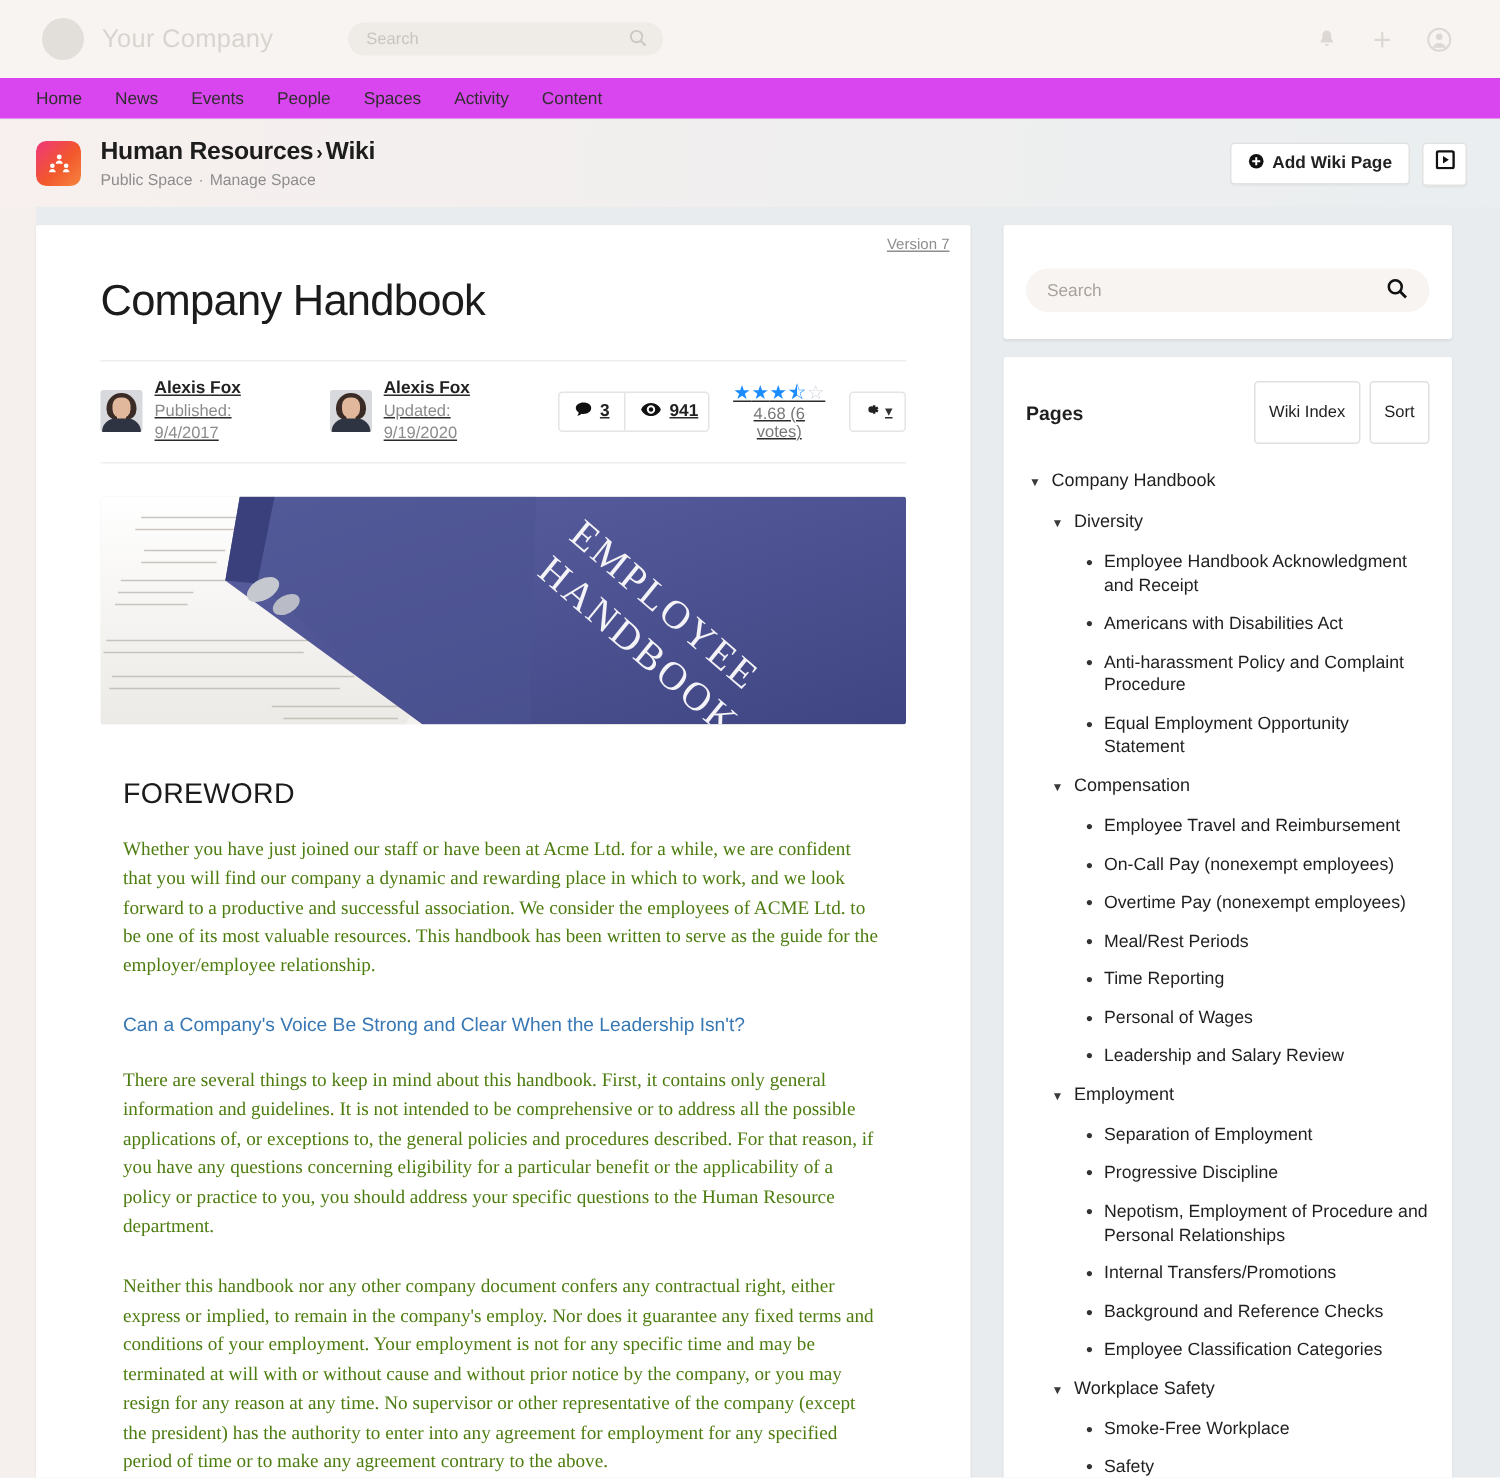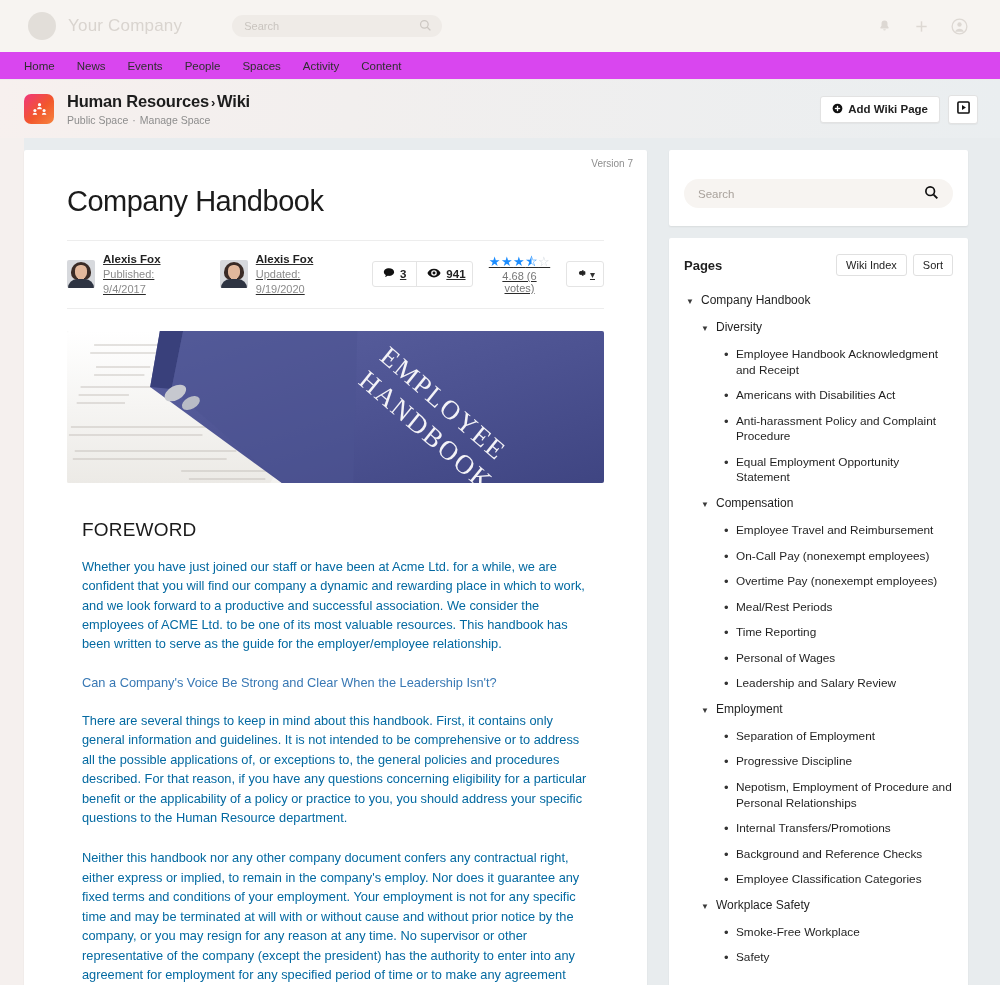--- a/index.html
+++ b/index.html
@@ -62,21 +62,21 @@
   }
   
   .page{display:flex;padding:12px 16px 0 24px;box-sizing:border-box;gap:22px;}
   .leftrail{position:absolute;left:0;top:138px;width:24px;height:847px;background:#f5f0ee;}
   .article{
     width:623px;background:#fff;border-radius:2px;
     box-shadow:0 1px 2px rgba(0,0,0,.07);
     padding:0 0 20px 0;box-sizing:border-box;position:relative;
   }
   .version{
-    text-align:right;font-size:10px;color:#8e8e8e;padding:8px 14px 0 0;
+    text-align:right;font-size:10px;color:#8e8e8e;padding:8px 14px 0 0;text-decoration:underline;
   }
   .art-title{
     font-size:29px;font-weight:400;color:#1b1b1b;letter-spacing:-.5px;
     margin:16px 0 0 43px;
   }
   .meta-row{
     margin:22px 43px 0 43px;border-top:1px solid #ededed;border-bottom:1px solid #ededed;
     padding:11px 0;display:flex;align-items:center;text-decoration:underline;
   }
   .author{display:flex;align-items:center;gap:8px;margin-right:26px;}
@@ -110,21 +110,21 @@
     margin:22px 43px 0 43px;height:152px;border-radius:2px;overflow:hidden;position:relative;
     background:#f2f1ee;
   }
   .hero svg{display:block;width:100%;height:100%;}
   
   .art-body{margin:0 58px;}
   .h-fore{
     font-size:19px;font-weight:400;color:#1b1b1b;margin:36px 0 16px 0;letter-spacing:.2px;
   }
   .art-body p{
-    font-size:12.8px;line-height:1.52;color:#0369a1;margin:0 0 21px 0;
+    font-size:12.8px;line-height:1.52;color:#4d7c0f;margin:0 0 21px 0;font-family:Liberation Serif, serif;
   }
   .art-link{
     font-size:12.8px;color:#3878b4;text-decoration:none;display:block;margin:0 0 21px 0;
   }
   
   .rightcol{width:299px;display:flex;flex-direction:column;gap:12px;}
   .card{background:#fff;border-radius:2px;box-shadow:0 1px 2px rgba(0,0,0,.07);}
   .card-pad{padding:16px 15px 18px 15px;}
   .card-title{font-size:13px;font-weight:700;color:#1f1f1f;}
   .wiki-search{
@@ -132,21 +132,21 @@
     display:flex;align-items:center;padding:0 14px;box-sizing:border-box;position:relative;
   }
   .wiki-search span{font-size:11.5px;color:#a9a29c;}
   .wiki-search .sq{position:absolute;right:14px;top:6px;}
   .pages-head{
     display:flex;align-items:center;padding:16px 15px 0 15px;
   }
   .pages-head .btns{margin-left:auto;display:flex;gap:6px;}
   .mini-btn{
     border:1px solid #e0e0e0;border-radius:3px;background:#fff;
-    font-size:11px;color:#222;padding:4px 9px;cursor:pointer;
+    font-size:11px;color:#222;padding:14px 9px;cursor:pointer;
   }
   .tree{padding:12px 15px 20px 15px;}
   .t-node{display:flex;align-items:flex-start;margin-bottom:0;}
   .t-l0{padding:5px 0 5px 2px;}
   .t-l1{padding:5px 0 5px 17px;}
   .t-l2{padding:5px 0 5px 40px;}
   .caret{
     width:12px;flex:0 0 12px;color:#3a3a3a;font-size:8px;line-height:17px;margin-right:3px;
   }
   .bullet{

